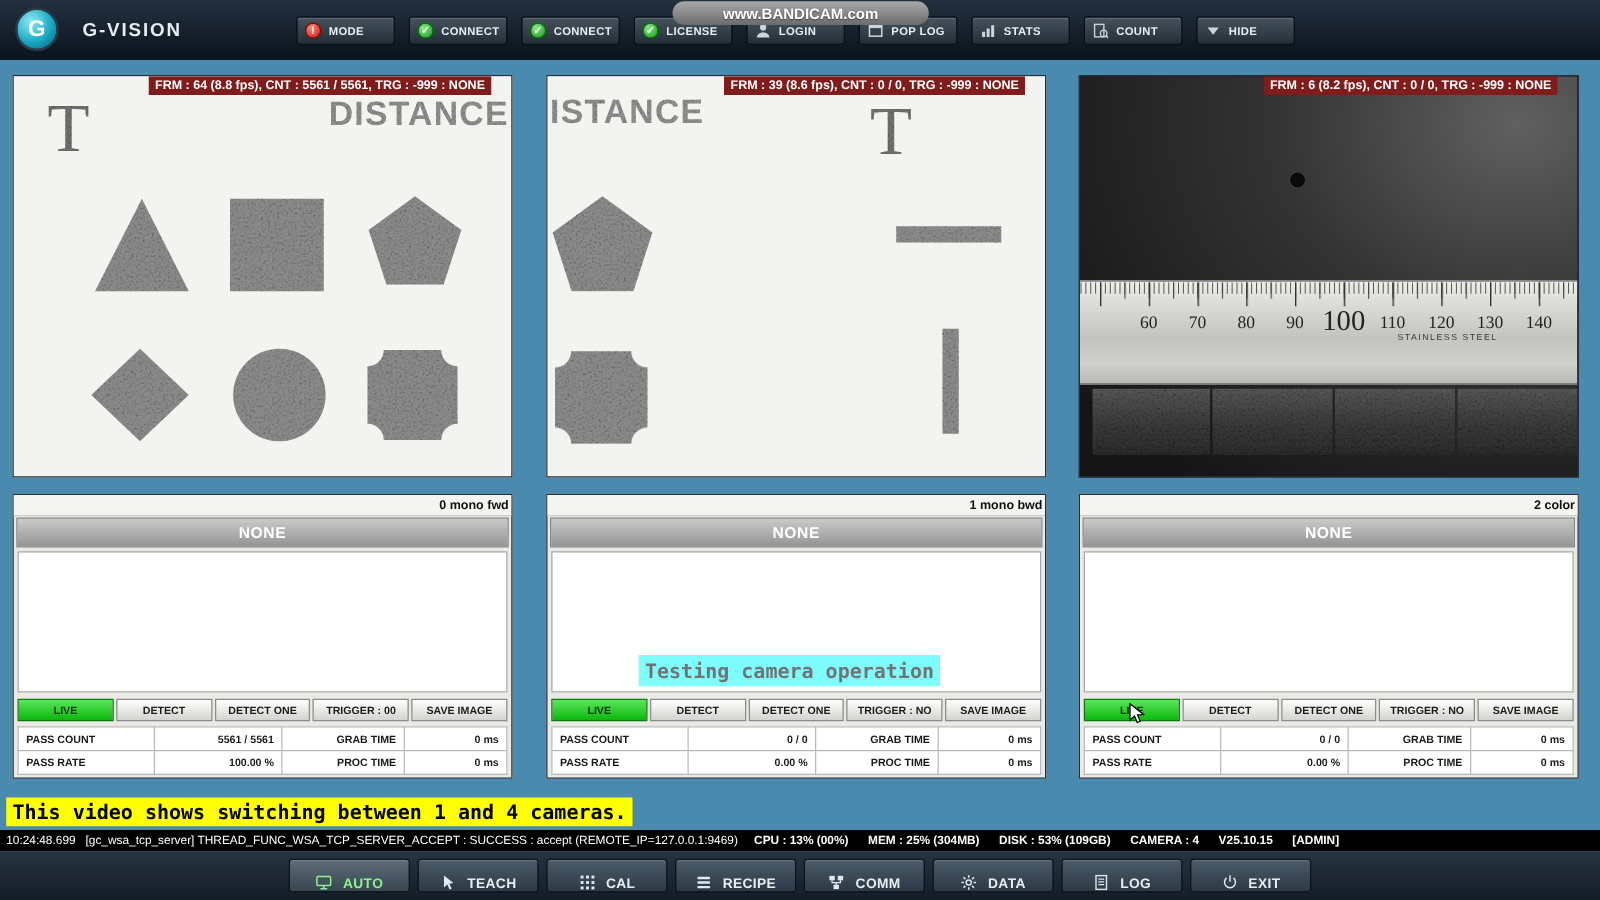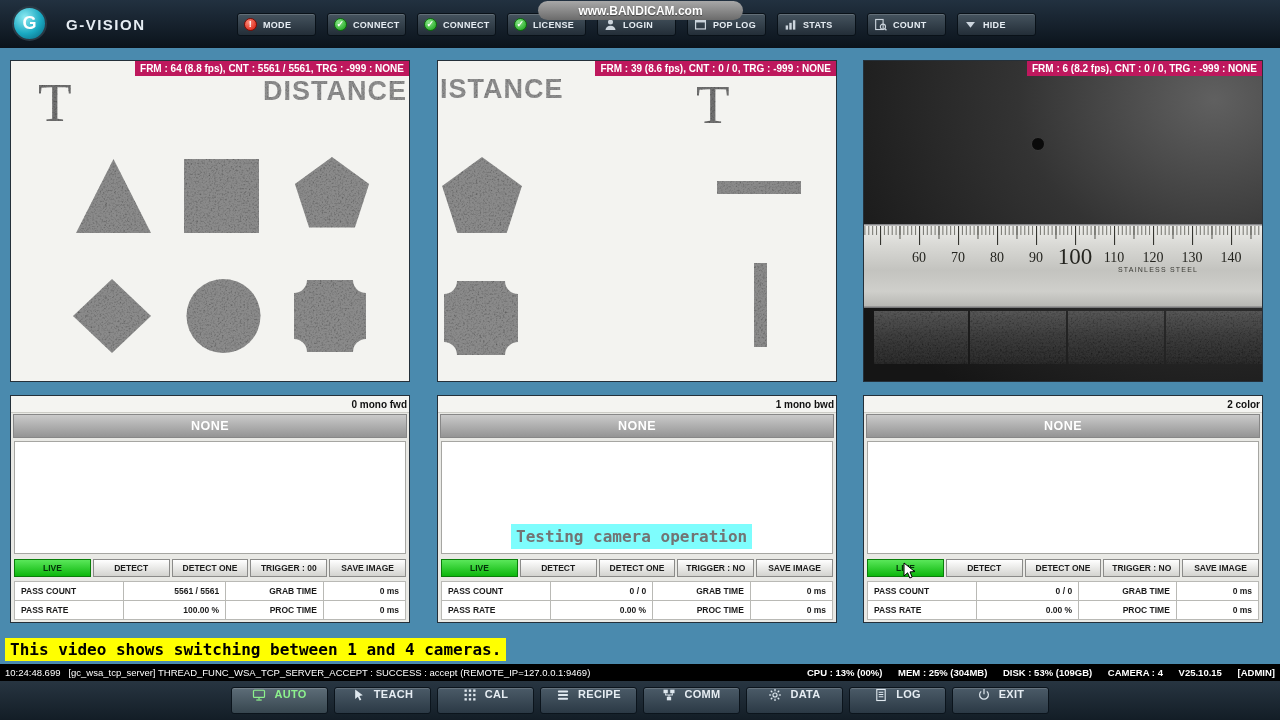--- a/index.html
+++ b/index.html
@@ -30,21 +30,21 @@
   .datebox{position:absolute;right:1px;top:1px;width:146px;height:44px;box-sizing:border-box;
            background:#3e3e3e;border:1px solid #606060;display:flex;flex-direction:column;
            align-items:center;justify-content:center;gap:3px;color:#fff;z-index:20;}
   .datebox .l1{font-size:11px;font-weight:bold;}
   .datebox .l2{font-size:10px;}
 
   
   .campanel{position:absolute;top:60px;width:400px;height:322px;background:#f3f3f0;
             border:1px solid #24303a;box-sizing:border-box;overflow:hidden;}
   .campanel svg.scene{position:absolute;left:0;top:0;width:398px;height:320px;}
-  .frm-bar{position:absolute;top:0;right:0;background:#be185d;color:#fff;font-size:10px;font-weight:bold;
+  .frm-bar{position:absolute;top:0;right:16px;background:#7f1d1d;color:#fff;font-size:10px;font-weight:bold;
            padding:2px 5px;z-index:5;white-space:nowrap;}
 
   
   .respanel{position:absolute;top:395px;width:400px;height:228px;background:#e9e9e5;
             border:1px solid #24303a;box-sizing:border-box;}
   .res-head{height:16px;display:flex;align-items:center;justify-content:flex-end;padding-right:2px;
             background:#f4f4f1;border-bottom:1px solid #ccccc6;font-size:10px;font-weight:bold;color:#101010;}
   .none-bar{height:24px;margin:1px 2px 0;background:linear-gradient(#cacaca,#949494);
             border:1px solid #878787;box-sizing:border-box;display:flex;align-items:center;justify-content:center;
             color:#fff;font-size:12.5px;font-weight:bold;letter-spacing:.5px;}
@@ -65,30 +65,30 @@
   .note-overlay{position:absolute;left:511px;top:524px;background:#7efdfd;color:#737373;
                 font-family:"DejaVu Sans Mono",monospace;font-size:16px;font-weight:bold;
                 padding:3px 5px;z-index:40;white-space:nowrap;}
   .caption-overlay{position:absolute;left:5px;top:638px;background:#ffff00;color:#000;
                    font-family:"DejaVu Sans Mono",monospace;font-size:16px;font-weight:bold;
                    padding:2px 5px;z-index:40;white-space:nowrap;}
   .cursor{position:absolute;left:903px;top:562px;z-index:60;}
 
   
   .statusbar{position:absolute;left:0;top:664px;width:1280px;height:17px;background:#000;color:#fff;
-             display:flex;align-items:center;justify-content:space-between;font-size:9.5px;
+             display:flex;align-items:center;justify-content:flex-start;font-size:9.5px;
              padding:0 5px;box-sizing:border-box;}
   .status-left{white-space:pre;}
   .status-right span{margin-left:13px;font-weight:bold;}
 
   
   .toolbar{position:absolute;left:0;top:681px;width:1280px;height:39px;
            background:linear-gradient(#273541,#131d26);
            display:flex;align-items:center;justify-content:center;gap:6px;}
-  .tool-btn{width:97px;height:27px;box-sizing:border-box;display:flex;align-items:flex-start;justify-content:center;
+  .tool-btn{width:97px;height:27px;box-sizing:border-box;display:flex;align-items:flex-end;justify-content:center;
             gap:8px;background:linear-gradient(#4b5b68,#2b3945);border:1px solid #0b141c;border-radius:3px;
             box-shadow:inset 0 1px 0 rgba(255,255,255,.15);color:#e6edf3;font-size:11px;font-weight:bold;
             letter-spacing:.3px;cursor:default;}
   .tool-btn.active{background:linear-gradient(#5d6d78,#37464f);}
   .tool-btn.active .lbl{color:#8df28d;}
 </style>
 </head>
 <body>
 
 <div class="screen">

